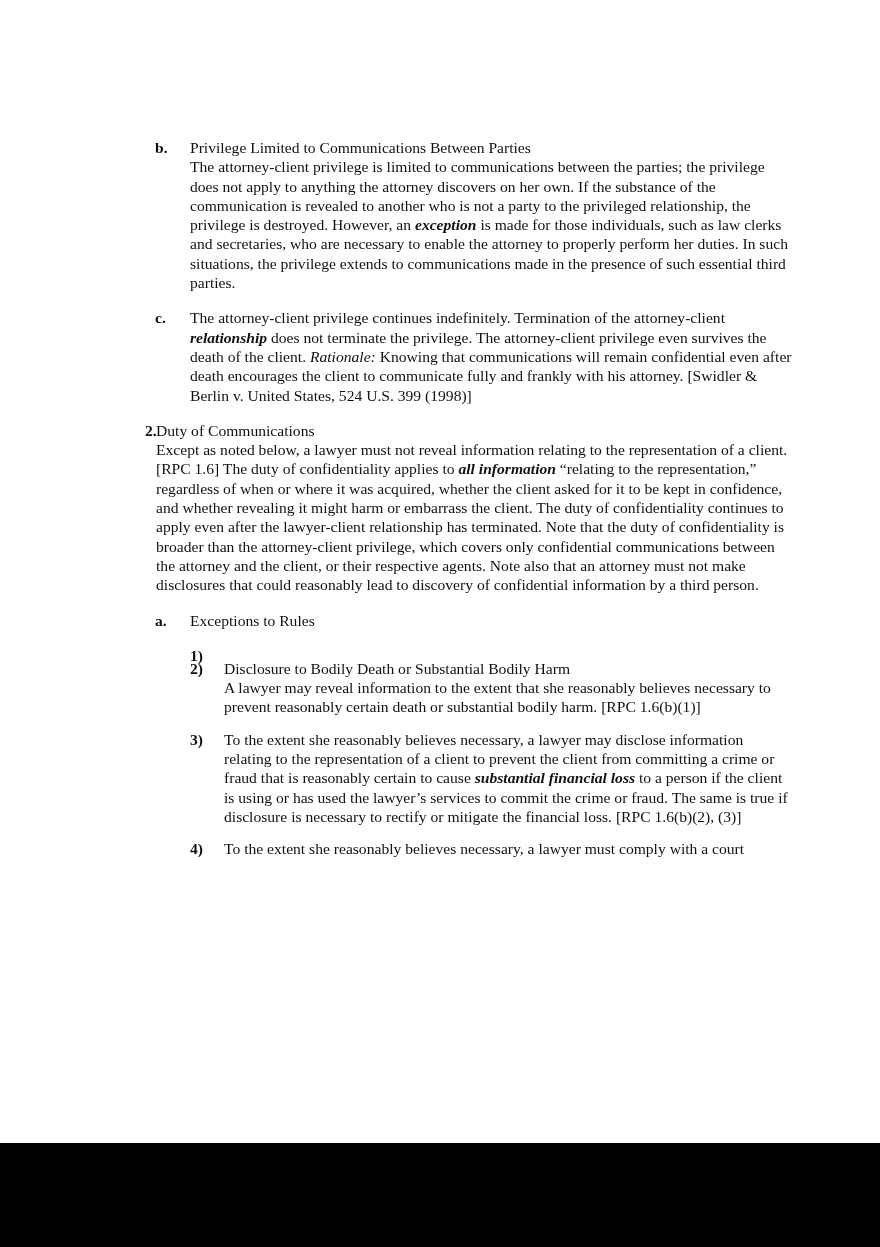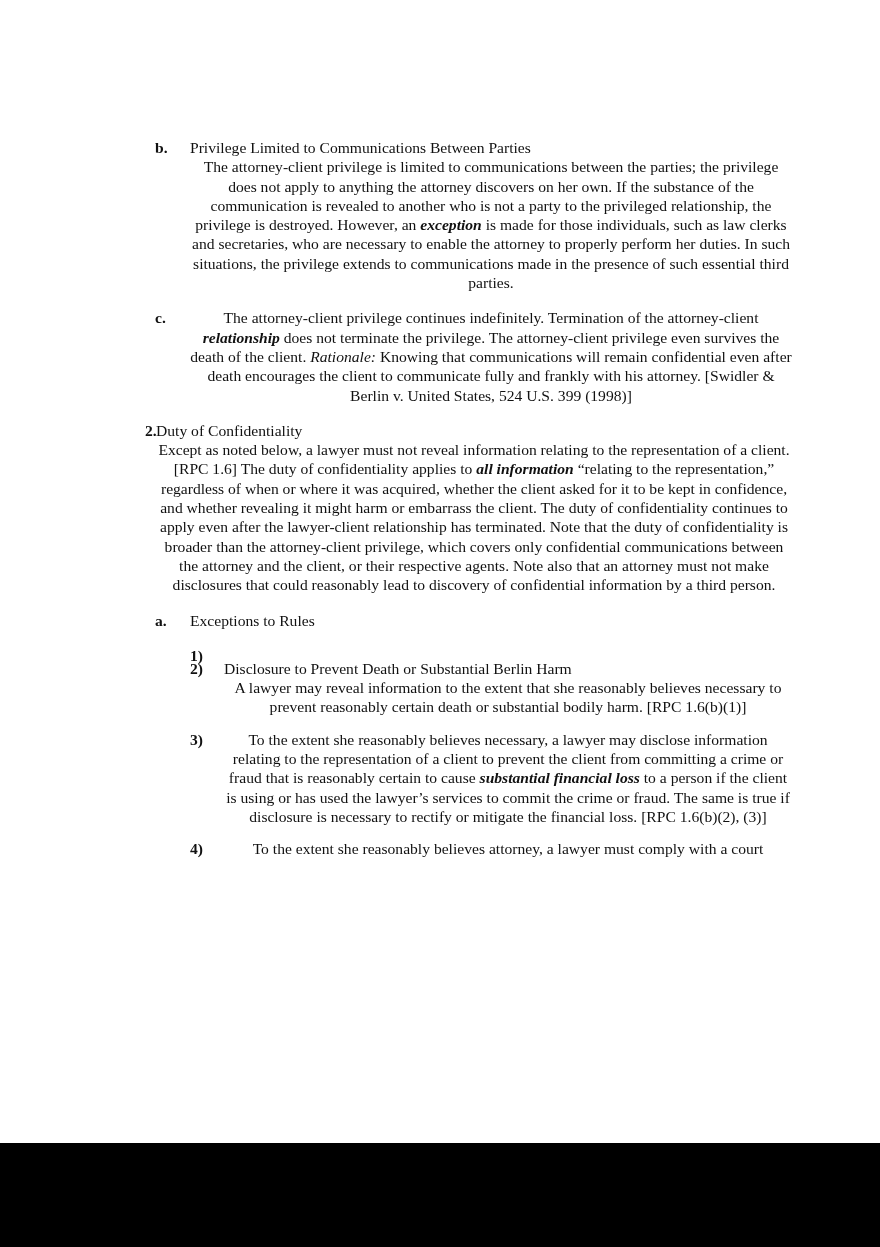--- a/index.html
+++ b/index.html
@@ -49,21 +49,21 @@
   }
 
   .marker {
     position: absolute;
     top: 0;
     font-weight: bold;
     white-space: nowrap;
   }
 
   .body {
-    text-align: center;
+    text-align: left;
     hyphens: none;
   }
 
   .hd {
     font-weight: normal;
     margin: 0;
     padding: 0;
     line-height: 19.3px;
   }
 
@@ -111,55 +111,55 @@
 
     <div class="blk lvl-letter">
       <span class="marker">c.</span>
       <div class="para body">The attorney-client privilege continues indefinitely. Termination of the attorney-client <span class="bi">relationship</span> does not terminate the privilege. The attorney-client privilege even survives the death of the client. <span class="it">Rationale:</span> Knowing that communications will remain confidential even after death encourages the client to communicate fully and frankly with his attorney. [Swidler &amp; Berlin v. United States, 524 U.S. 399 (1998)]</div>
     </div>
 
     <div class="gap-sec"></div>
 
     <div class="blk lvl-num">
       <span class="marker">2.</span>
-      <div class="hd">Duty of Confidentiality</div>
+      <div class="hd">Duty of Communications</div>
       <div class="para body">Except as noted below, a lawyer must not reveal information relating to the representation of a client. [RPC 1.6] The duty of confidentiality applies to <span class="bi">all information</span> “relating to the representation,” regardless of when or where it was acquired, whether the client asked for it to be kept in confidence, and whether revealing it might harm or embarrass the client. The duty of confidentiality continues to apply even after the lawyer-client relationship has terminated. Note that the duty of confidentiality is broader than the attorney-client privilege, which covers only confidential communications between the attorney and the client, or their respective agents. Note also that an attorney must not make disclosures that could reasonably lead to discovery of confidential information by a third person.</div>
     </div>
 
     <div class="gap-sec"></div>
 
     <div class="blk lvl-letter">
       <span class="marker">a.</span>
       <div class="hd">Exceptions to Rules</div>
     </div>
 
     <div class="gap-sub"></div>
 
     <div class="blk lvl-paren">
       <span class="marker">1)</span>
     </div>
 
     <div class="gap-small"></div>
 
     <div class="blk lvl-paren">
       <span class="marker">2)</span>
-      <div class="hd">Disclosure to Prevent Death or Substantial Berlin Harm</div>
+      <div class="hd">Disclosure to Bodily Death or Substantial Bodily Harm</div>
       <div class="para body">A lawyer may reveal information to the extent that she reasonably believes necessary to prevent reasonably certain death or substantial bodily harm. [RPC 1.6(b)(1)]</div>
     </div>
 
     <div class="gap-small"></div>
 
     <div class="blk lvl-paren">
       <span class="marker">3)</span>
       <div class="para body">To the extent she reasonably believes necessary, a lawyer may disclose information relating to the representation of a client to prevent the client from committing a crime or fraud that is reasonably certain to cause <span class="bi">substantial financial loss</span> to a person if the client is using or has used the lawyer’s services to commit the crime or fraud. The same is true if disclosure is necessary to rectify or mitigate the financial loss. [RPC 1.6(b)(2), (3)]</div>
     </div>
 
     <div class="gap-small"></div>
 
     <div class="blk lvl-paren">
       <span class="marker">4)</span>
-      <div class="para body">To the extent she reasonably believes attorney, a lawyer must comply with a court</div>
+      <div class="para body">To the extent she reasonably believes necessary, a lawyer must comply with a court</div>
     </div>
 
   </div>
 </div>
 
 <div class="bottom-band"></div>
 
 </body></html>

